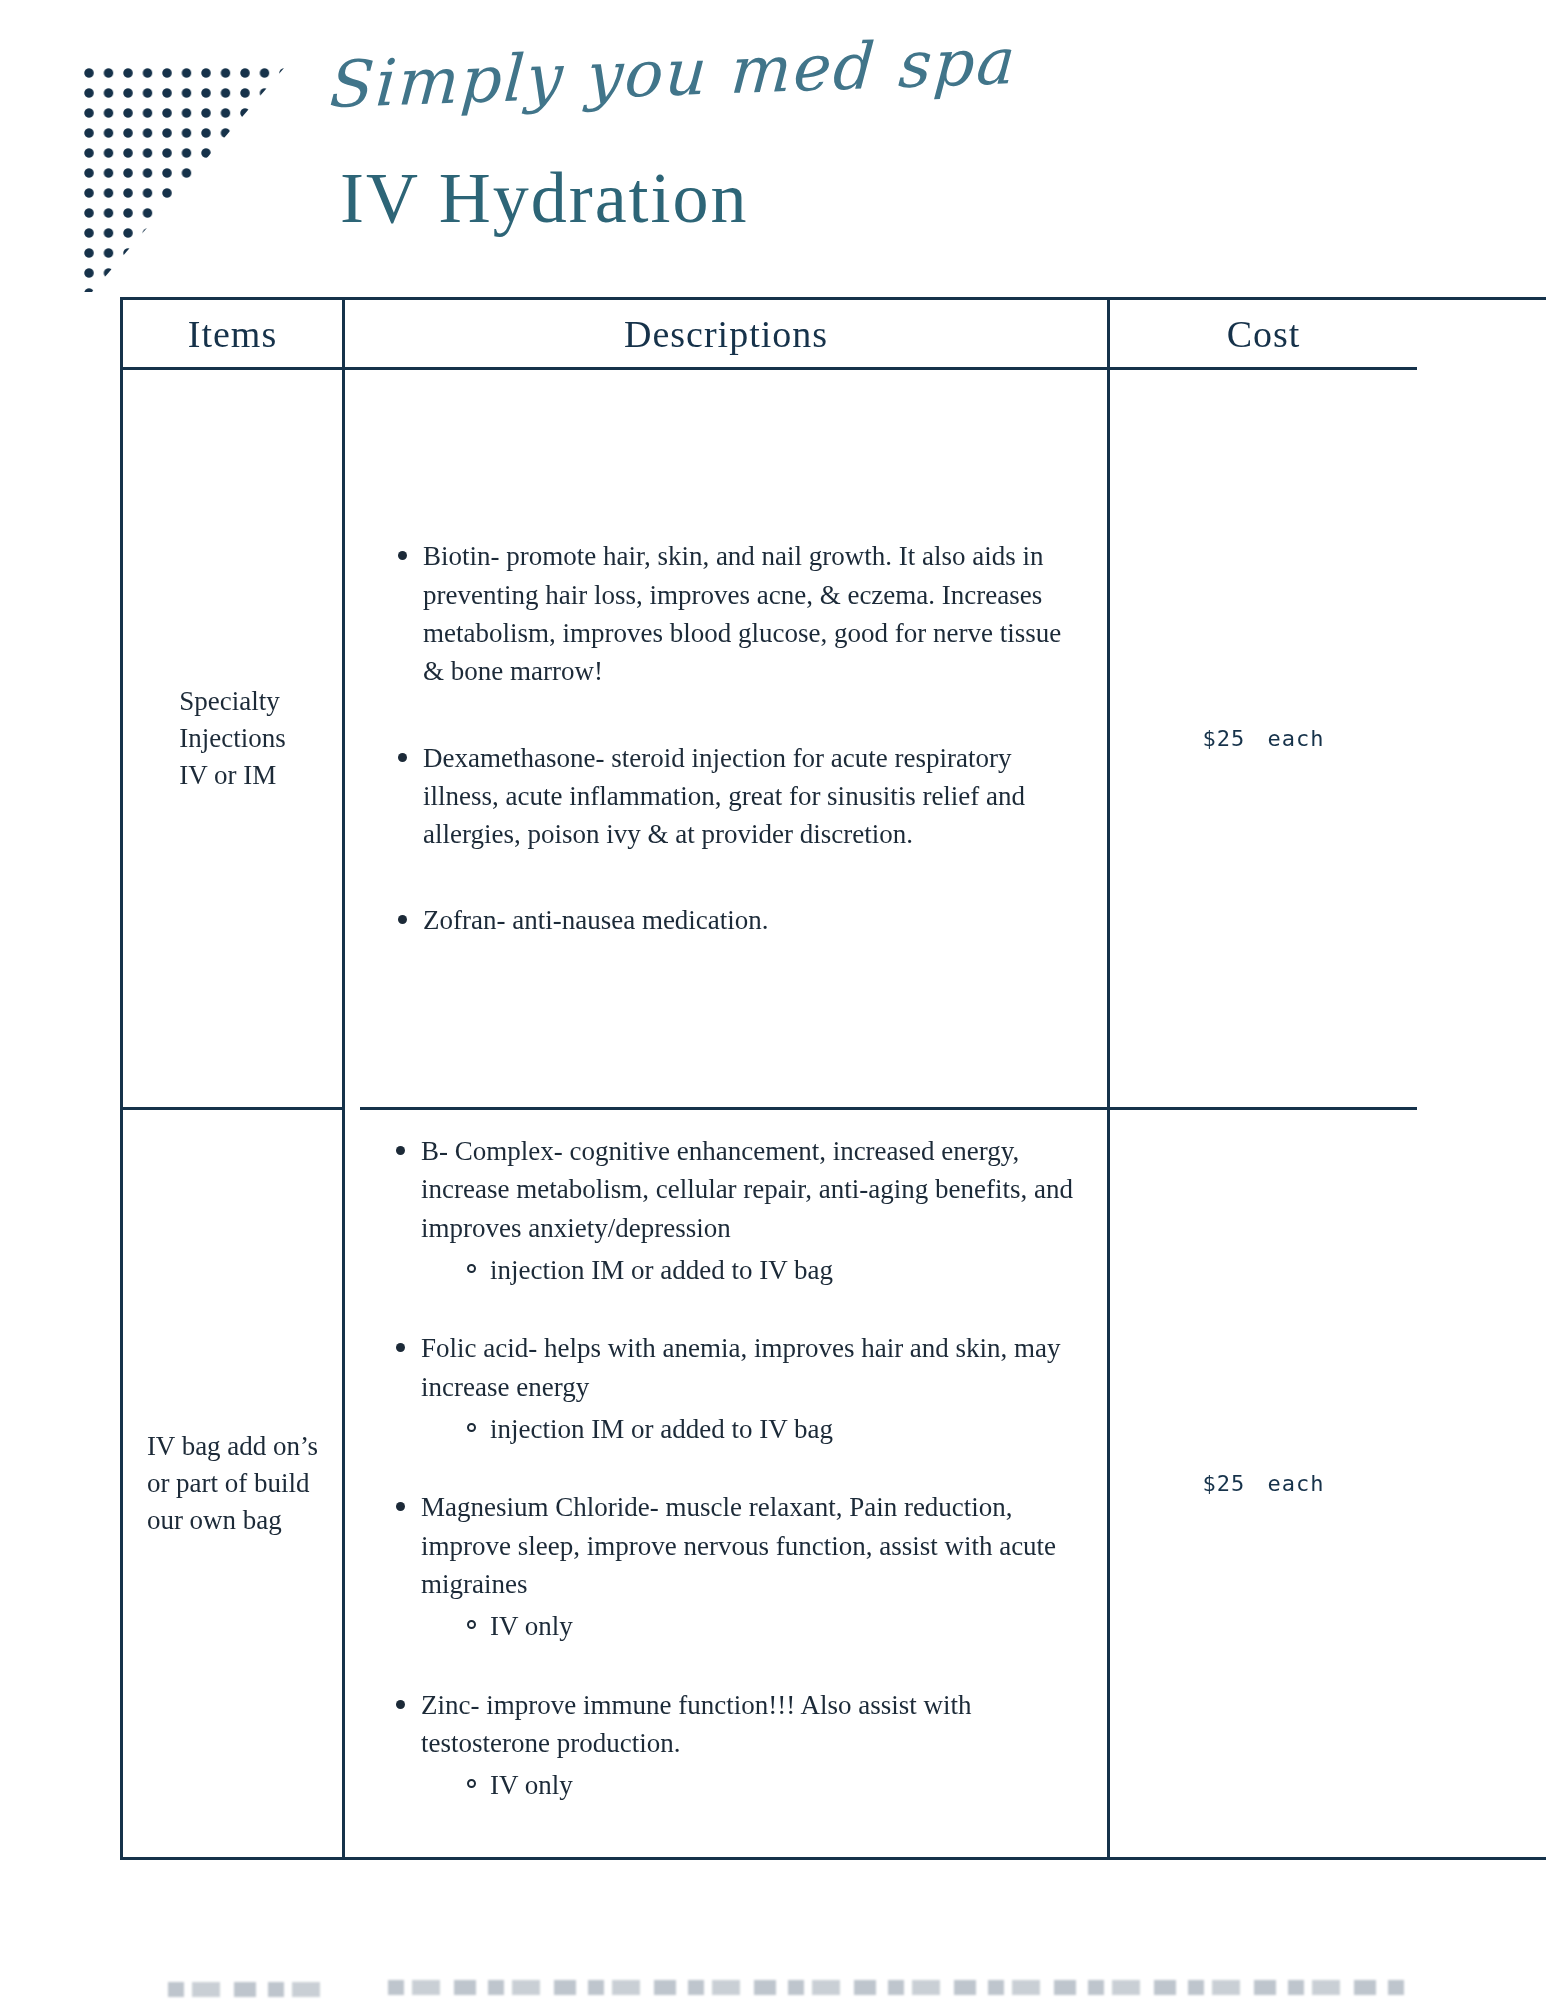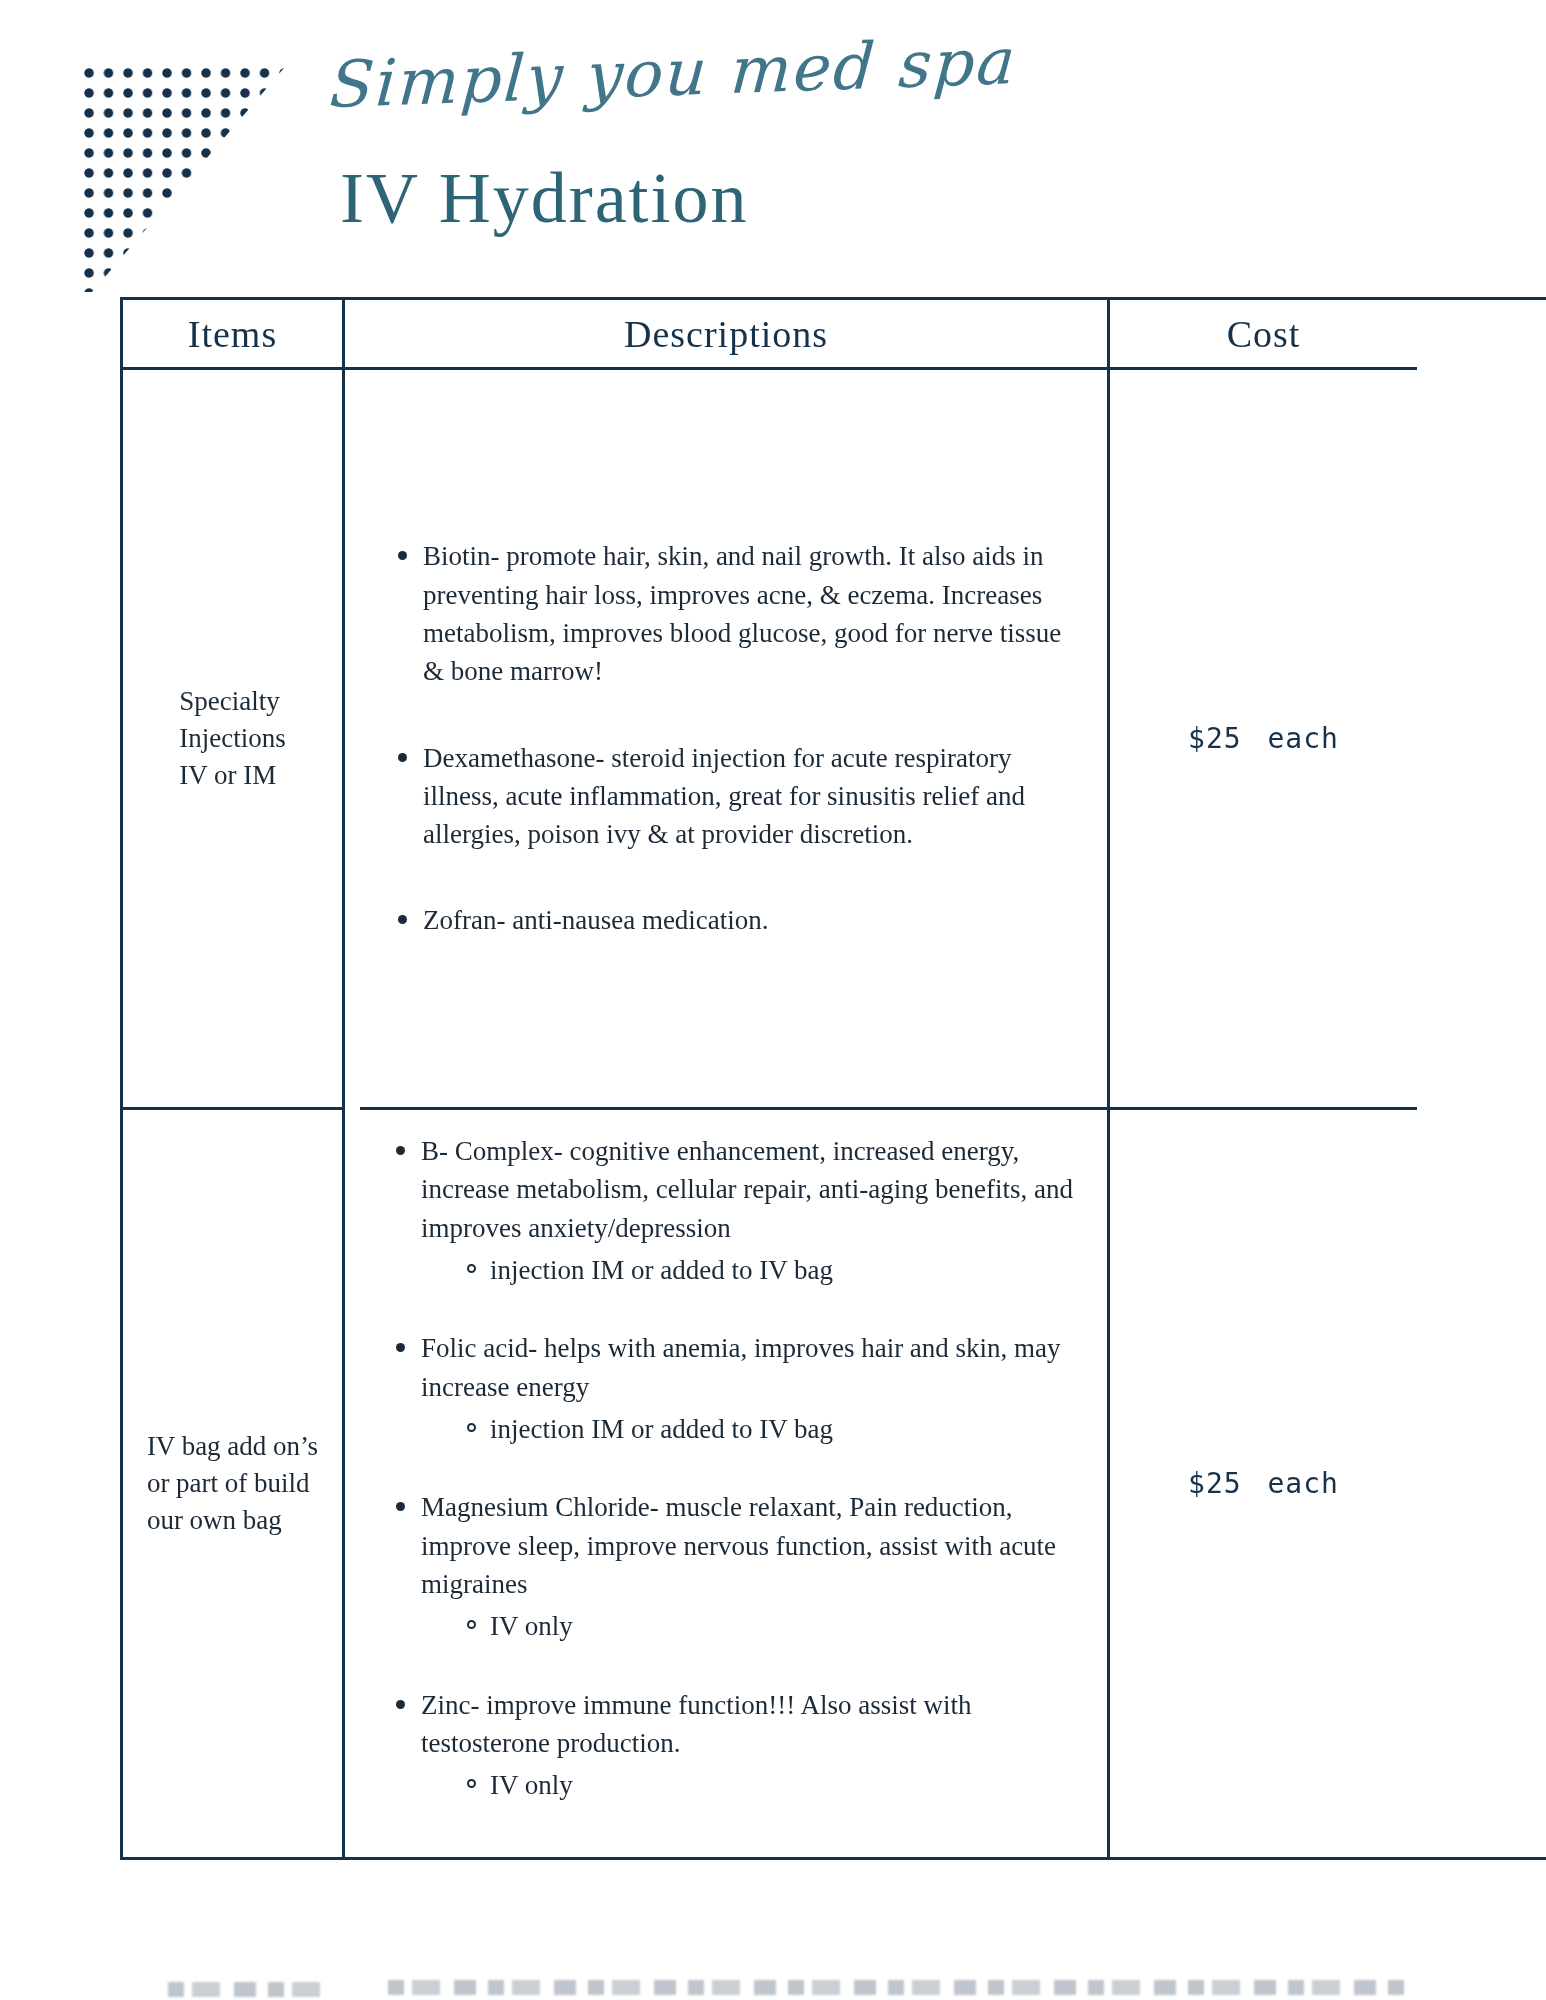--- a/index.html
+++ b/index.html
@@ -83,21 +83,21 @@
   .bullet-content { flex:1; }
   .subbullet { display:flex; gap:14px; margin-left:46px; margin-top:4px; }
   .submarker {
     flex:0 0 auto; width:9px; height:9px; border:2.5px solid var(--ink, #1c2a38);
     border-radius:50%; background:#fff; margin-top:13px;
   }
 
   .cost-cell {
     display:flex; align-items:center; justify-content:center;
     font-family:"DejaVu Sans Mono", monospace;
-    font-size:28px; color:var(--navy, #16324a);
+    font-size:22px; color:var(--navy, #16324a);
     word-spacing:8px; letter-spacing:1px;
   }
 
   
   .cutoff {
     position:absolute; height:15px; overflow:hidden;
     background:repeating-linear-gradient(90deg,
       rgba(116,132,148,0.55) 0 16px, rgba(116,132,148,0) 16px 24px,
       rgba(116,132,148,0.45) 24px 52px, rgba(116,132,148,0) 52px 66px,
       rgba(116,132,148,0.55) 66px 88px, rgba(116,132,148,0) 88px 100px);

